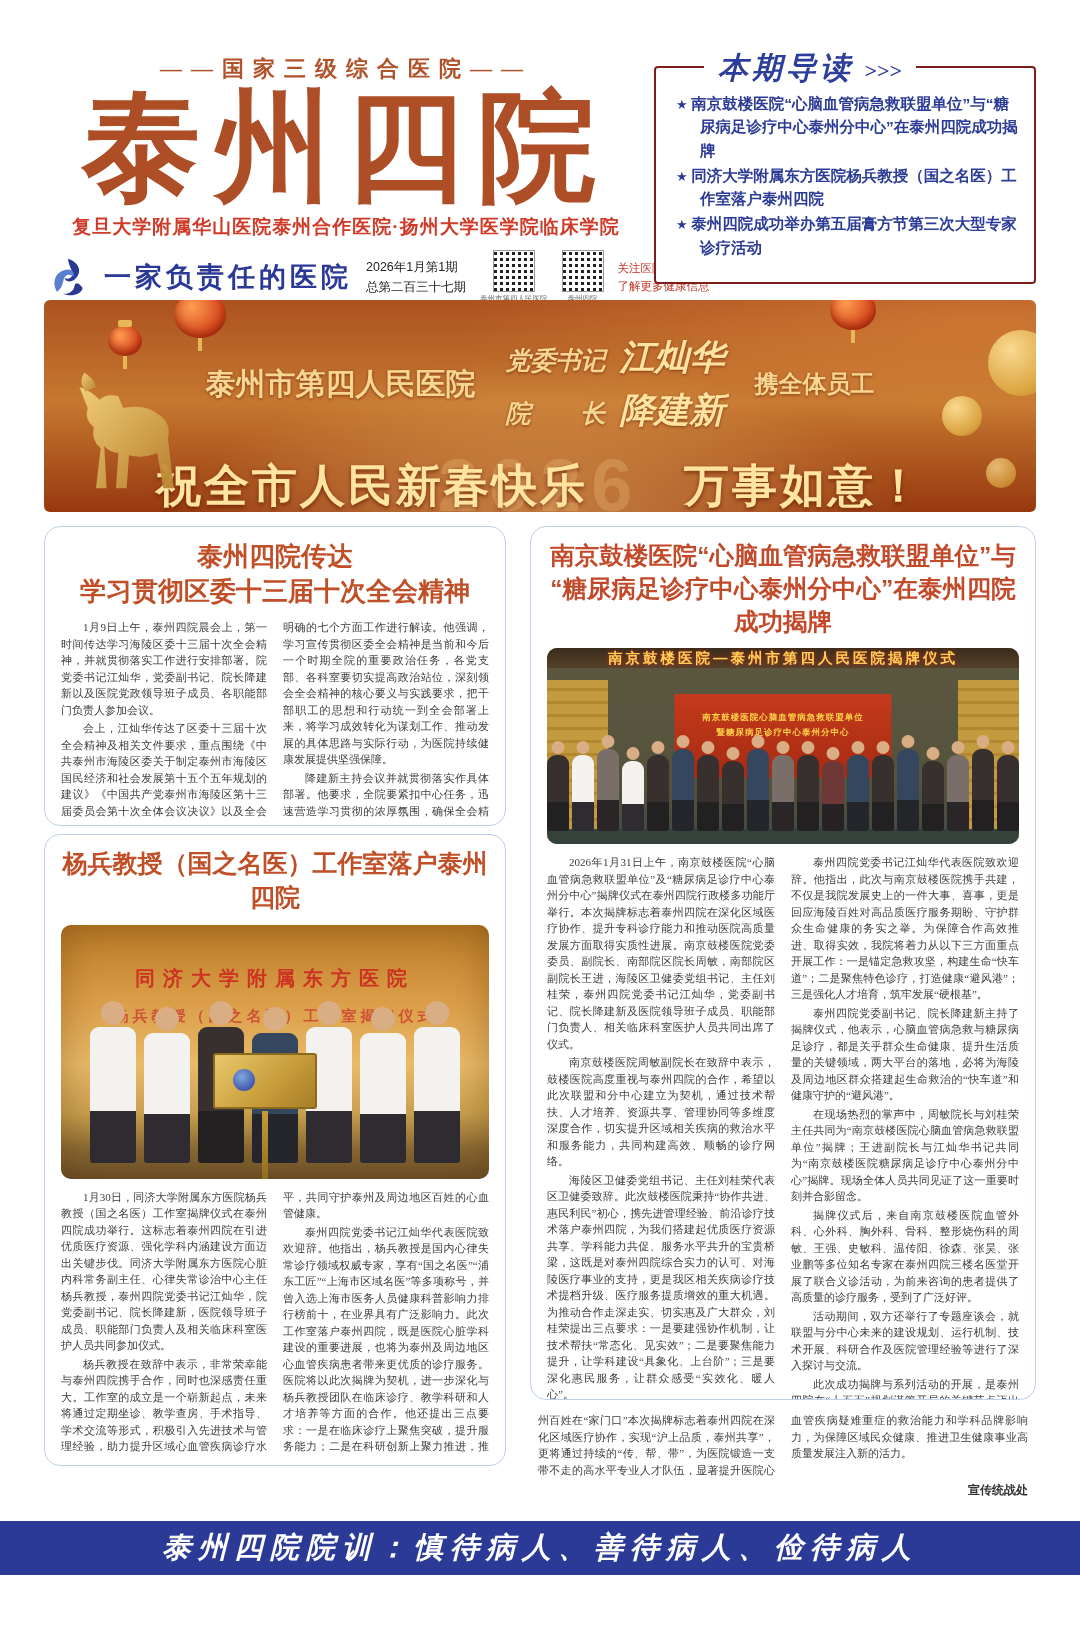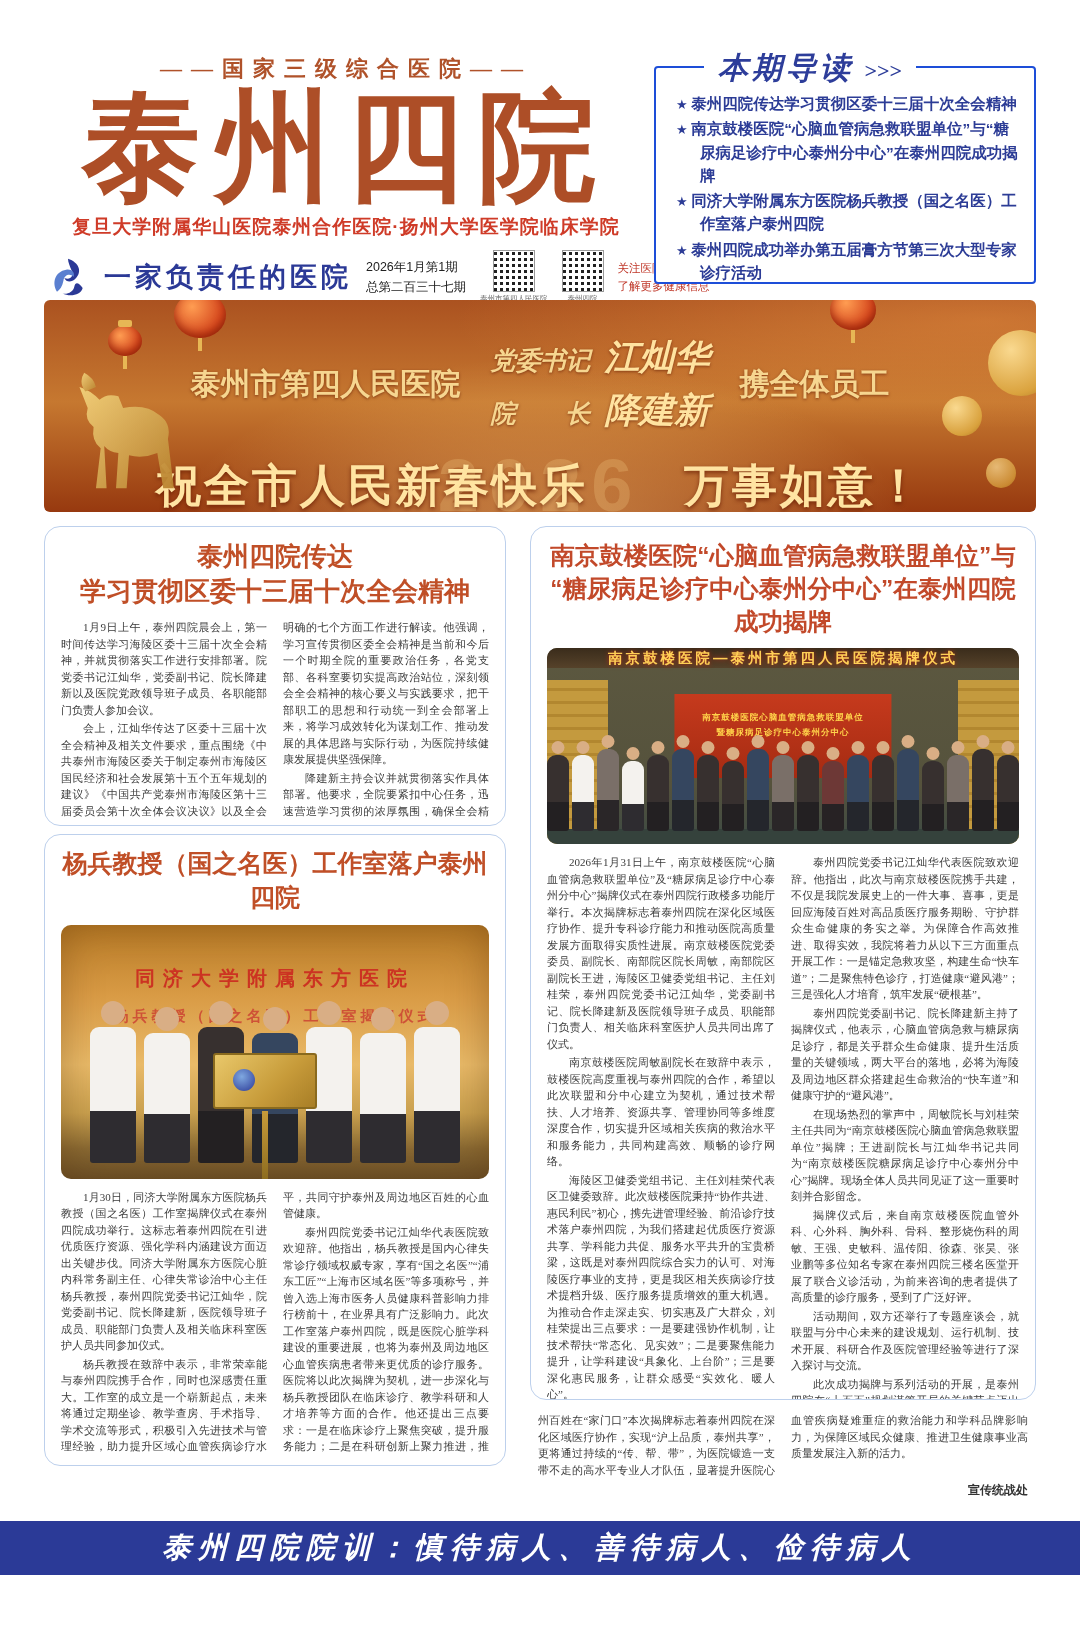--- a/index.html
+++ b/index.html
@@ -24,21 +24,21 @@
   .qr-wrap { display:flex; flex-direction:column; align-items:center; }
   .qr { width:42px; height:42px; border:1px solid #999; background:
         repeating-linear-gradient(0deg,#111 0 3px,#fff 3px 6px),
         repeating-linear-gradient(90deg,#111 0 3px,#fff 3px 6px);
         background-blend-mode:screen; }
   .qr-cap { font-size:7.5px; color:#666; margin-top:2px; white-space:nowrap; }
   .qr-note { color:#c0392b; font-size:11.5px; line-height:1.6; white-space:nowrap; }
 
   
   .digest { position:absolute; right:44px; top:66px; width:382px; height:218px;
-            border:2px solid #1d4ed8; border-radius:4px; background:#fff; }
+            border:2px solid #7f1d1d; border-radius:4px; background:#fff; }
   .digest-title { position:absolute; top:-20px; left:48px; background:#fff; padding:0 14px;
                   font-family:"Liberation Serif","DejaVu Serif",serif; font-style:italic;
                   font-weight:bold; font-size:30px; color:#2d3d9a; letter-spacing:4px; white-space:nowrap; }
   .digest-title .arrows { font-size:22px; letter-spacing:0; font-style:italic; margin-left:10px; }
   .digest ul { list-style:none; padding:24px 14px 8px 20px; }
   .digest li { font-size:15.5px; font-weight:bold; color:#2c3c96; line-height:1.5;
                padding-left:24px; text-indent:-24px; margin-bottom:2px; }
   .digest li::before { content:"★ "; font-size:13px; }
 
   
@@ -51,21 +51,21 @@
             background:
               radial-gradient(ellipse at 50% 125%, rgba(255,215,130,.55), transparent 55%),
               radial-gradient(ellipse at 95% 10%, rgba(255,170,80,.35), transparent 40%),
               linear-gradient(180deg,#ab5220 0%,#c67830 48%,#97390f 100%); }
   .banner-row1 { display:flex; align-items:center; justify-content:center; gap:30px; padding-top:34px; }
   .bn-hospital { font-size:30px; font-weight:bold; color:#f6d690; text-shadow:0 1px 3px rgba(90,20,0,.6); }
   .bn-roles { display:flex; flex-direction:column; gap:6px;font-style:italic; }
   .bn-role-line { display:flex; align-items:baseline; gap:14px; }
   .bn-role { font-size:25px; font-weight:bold; color:#f6d690; text-shadow:0 1px 3px rgba(90,20,0,.6); white-space:pre; }
   .bn-name { font-size:35px; font-weight:bold; color:#ffe3a0; text-shadow:0 1px 3px rgba(90,20,0,.6); }
-  .bn-staff { font-size:30px; font-weight:bold; color:#f6d690; text-shadow:0 1px 3px rgba(90,20,0,.6); }
+  .bn-staff { font-size:24px; font-weight:bold; color:#f6d690; text-shadow:0 1px 3px rgba(90,20,0,.6); }
   .banner-row2 { margin-top:22px; text-align:center; font-size:45px; font-weight:900; color:#ffe4a2;
                  letter-spacing:3px; text-shadow:0 2px 4px rgba(100,25,0,.75); white-space:pre; }
   .bn-year { position:absolute; left:50%; bottom:-16px; transform:translateX(-50%);
              font-size:74px; font-weight:900; color:rgba(255,222,150,.22); letter-spacing:10px; }
   .lantern { position:absolute; border-radius:50%;
              background:radial-gradient(circle at 35% 32%,#ff9d52,#d6481d 65%,#a52f10);
              box-shadow:inset 0 -4px 8px rgba(120,20,0,.6); }
   .lantern::before { content:""; position:absolute; top:-6px; left:50%; transform:translateX(-50%);
                      width:14px; height:7px; background:#e7b755; border-radius:2px; }
   .lantern::after { content:""; position:absolute; bottom:-13px; left:50%; transform:translateX(-50%);
@@ -192,21 +192,20 @@
           <div>了解更多健康信息</div>
         </div>
       </div>
     </div>
 
     <aside class="digest">
       <div class="digest-title">
         <span>本期导读</span><span class="arrows">&gt;&gt;&gt;</span>
       </div>
       <ul>
-          <li>泰州四院传达学习贯彻区委十三届十次全会精神</li>
           <li>南京鼓楼医院“心脑血管病急救联盟单位”与“糖尿病足诊疗中心泰州分中心”在泰州四院成功揭牌</li>
           <li>同济大学附属东方医院杨兵教授（国之名医）工作室落户泰州四院</li>
           <li>泰州四院成功举办第五届膏方节第三次大型专家诊疗活动</li>
         </ul>
     </aside>
   </header>
 
 
   <section class="banner">
     <span class="lantern lan1"></span>

